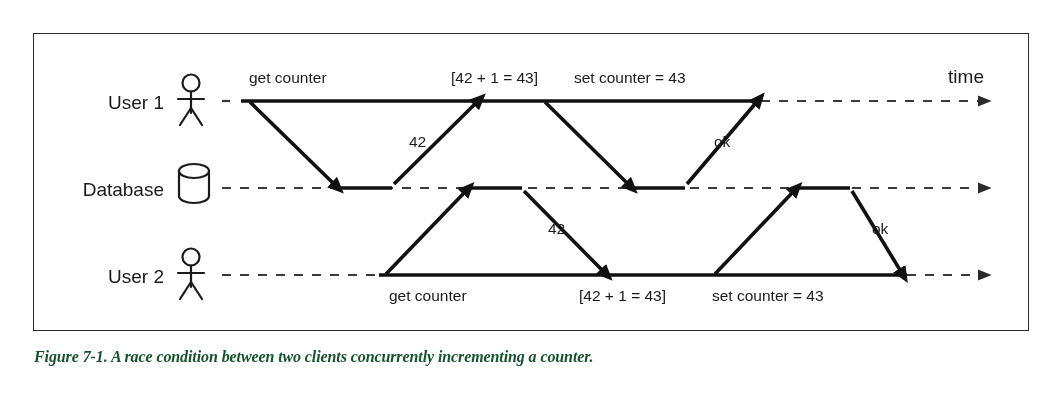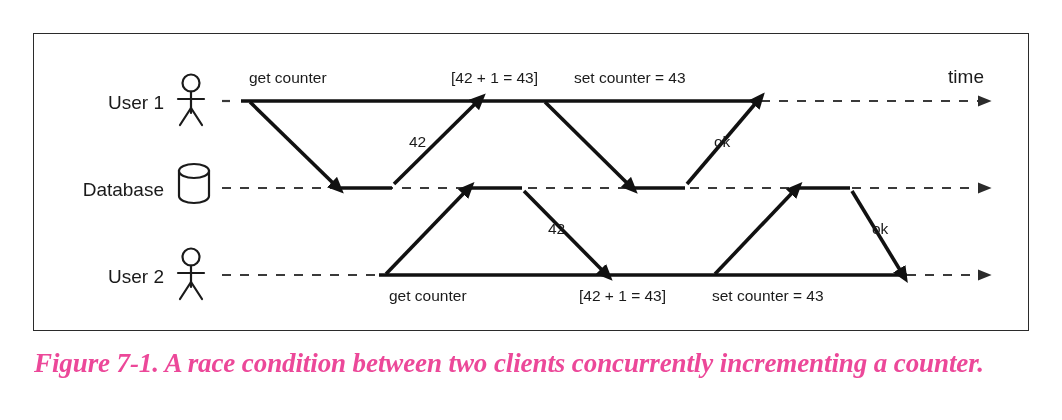--- a/index.html
+++ b/index.html
@@ -67,22 +67,22 @@
     stroke-width:2.2;
     fill:#ffffff;
   }
   #figure-caption{
     position:absolute;
     left:34px; top:348px;
     width:1000px;
     font-family:"Liberation Serif", serif;
     font-style:italic;
     font-weight:700;
-    font-size:27px;
-    color:#ec4899;
+    font-size:16px;
+    color:#14532d;
     letter-spacing:-0.1px;
     white-space:nowrap;
   }
 </style>
 </head>
 <body>
 
 <div id="figure-frame">
   <svg id="diagram-svg" width="996" height="296" viewBox="0 0 996 296" xmlns="http://www.w3.org/2000/svg">
 

